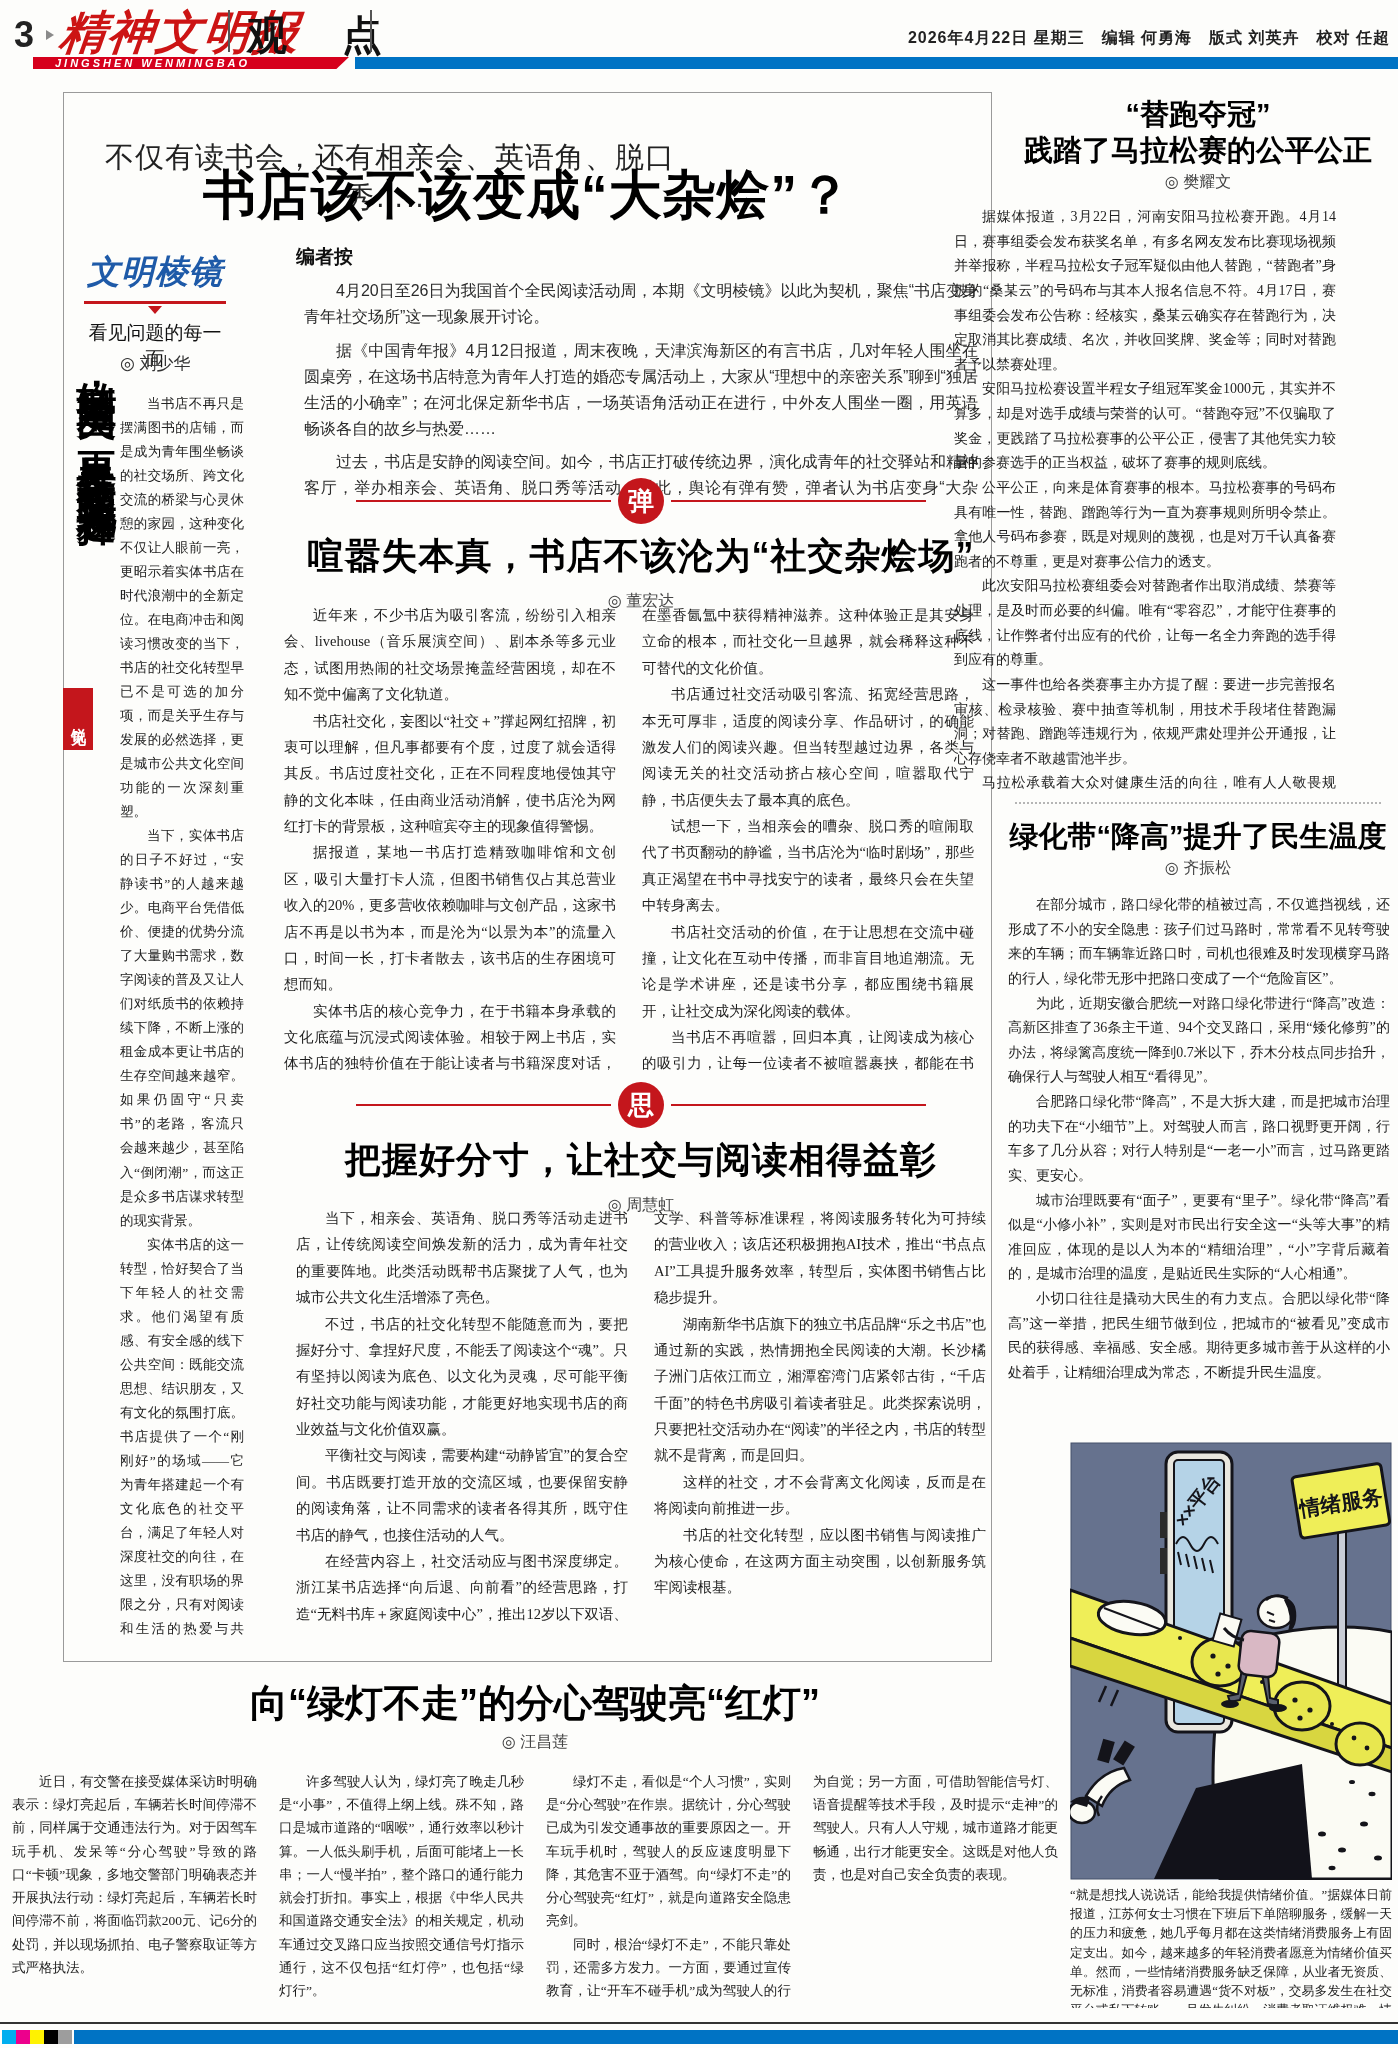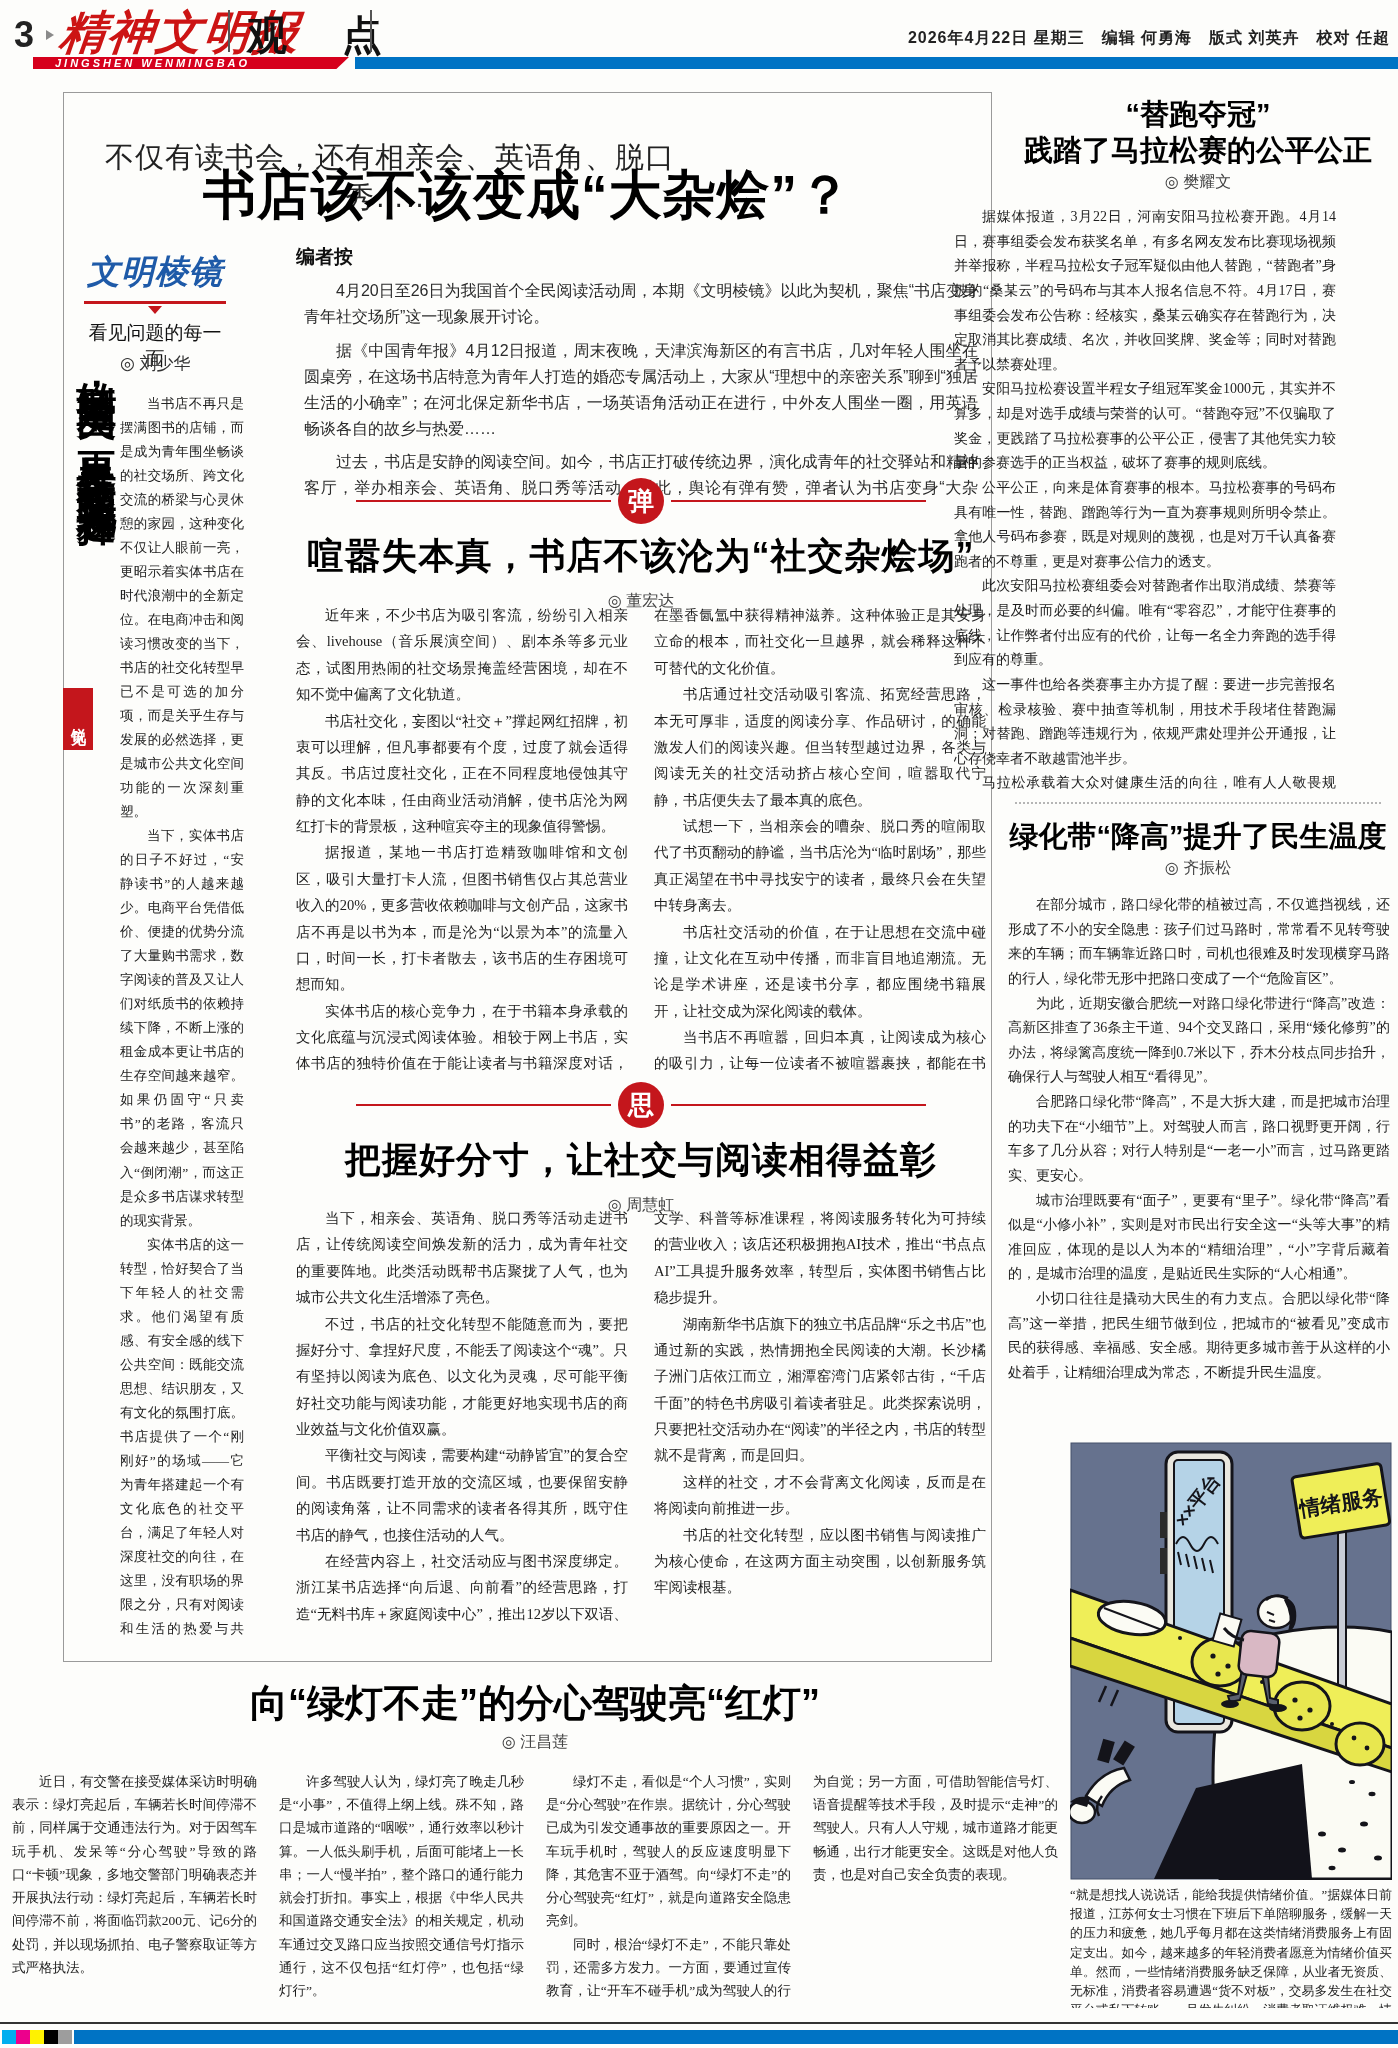--- a/index.html
+++ b/index.html
@@ -47,21 +47,21 @@
   .round-badge{position:relative;width:46px;height:46px;border-radius:50%;background:#c4161c;color:#fff;
                font-size:26px;font-weight:bold;display:flex;align-items:center;justify-content:center;margin:0 auto;z-index:2;
                font-family:"Liberation Serif","DejaVu Serif",serif;}
   .art-title{text-align:center;font-size:36px;font-weight:900;color:#000;letter-spacing:1px;}
   .art-author{text-align:center;font-size:16px;color:#444;margin-top:10px;}
   .serif, .rail-body p, .two-col p, .one-col p, .bottom-body p, .caption p{
       font-family:"Liberation Serif","DejaVu Serif",serif;}
   .rail-body p{margin:0;font-size:13.5px;line-height:1.78;text-align:justify;text-indent:2em;color:#222;}
   .two-col{column-count:2;column-gap:26px;column-fill:auto;overflow:hidden;}
   .two-col p{margin:0;font-size:14.5px;line-height:1.82;text-align:justify;text-indent:2em;color:#1d1d1d;}
-  #tan-body{position:absolute;left:296px;top:602px;width:690px;height:486px;}
+  #tan-body{position:absolute;left:284px;top:602px;width:690px;height:486px;}
   #si-body{position:absolute;left:296px;top:1205px;width:690px;height:446px;}
   #tan-head{position:absolute;left:296px;top:478px;width:690px;}
   #si-head{position:absolute;left:296px;top:1082px;width:690px;}
   
   .r-title{position:absolute;left:1005px;width:386px;text-align:center;font-size:29px;font-weight:900;color:#000;line-height:1.25;}
   .r-author{position:absolute;left:1005px;width:386px;text-align:center;font-size:16px;color:#444;}
   .one-col{position:absolute;overflow:hidden;}
   .one-col p{margin:0;font-size:14px;line-height:1.76;text-align:justify;text-indent:2em;color:#1d1d1d;}
   .r-divider{position:absolute;left:1015px;top:802px;width:366px;border-top:2px dotted #b5b5b5;}
   

